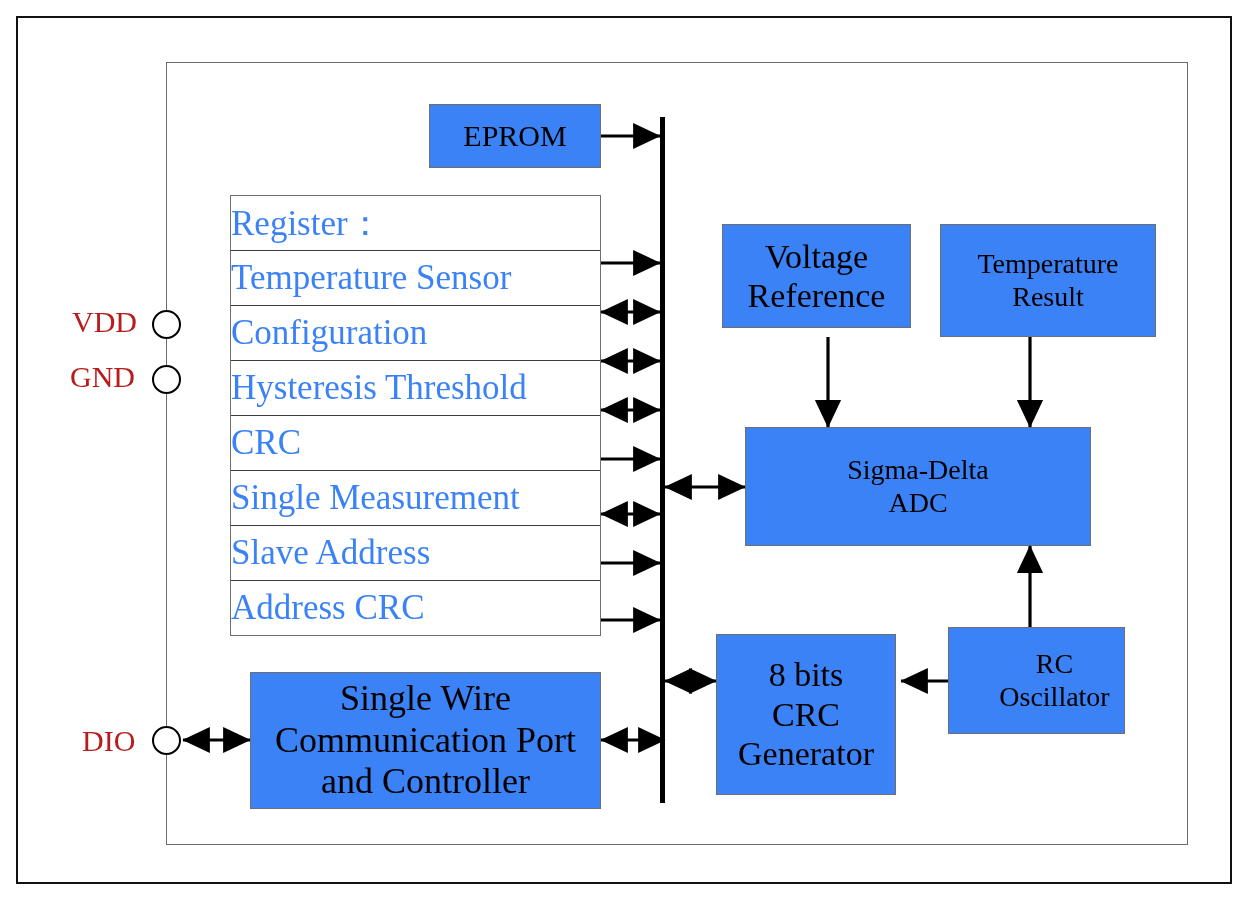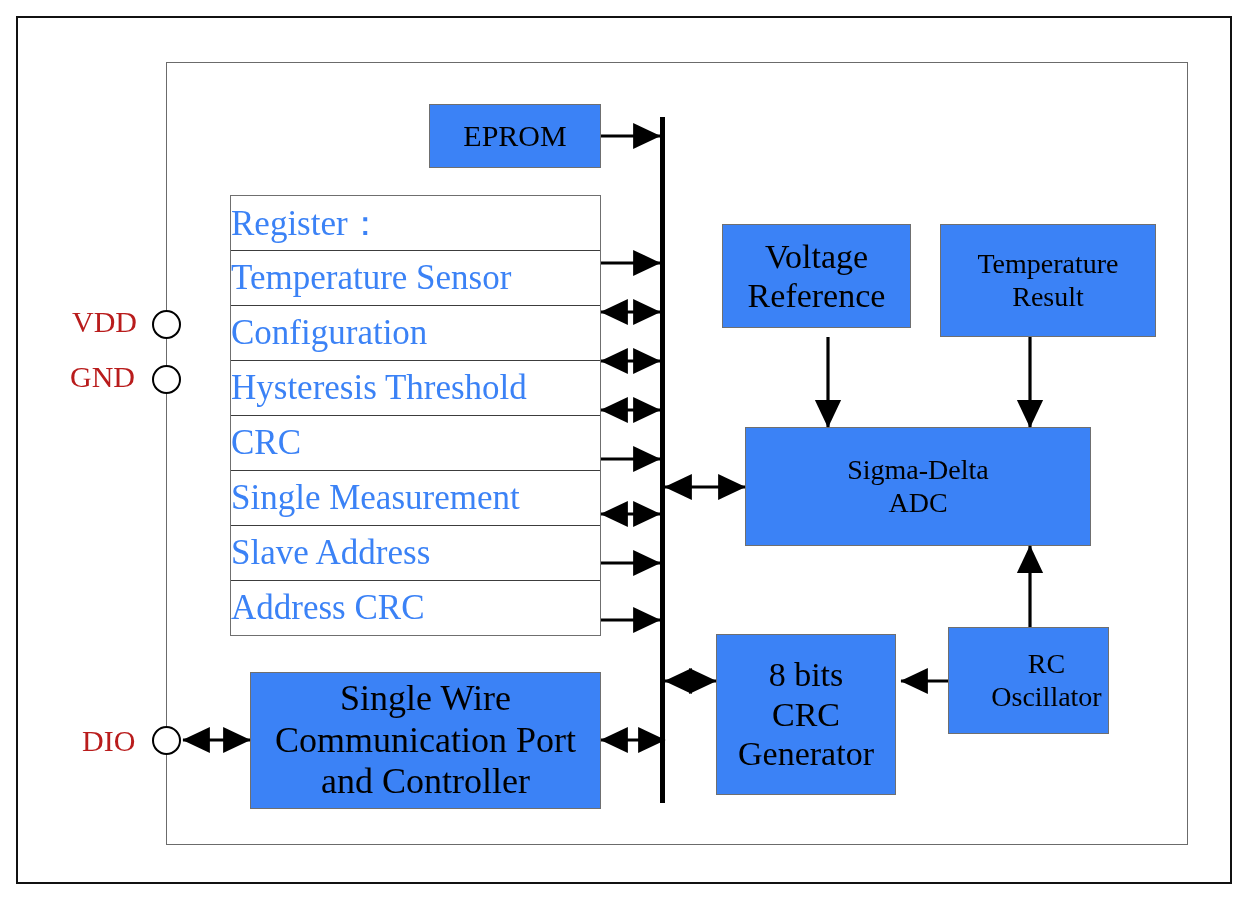--- a/index.html
+++ b/index.html
@@ -46,21 +46,21 @@
     line-height: 1.16;
   }
   .blk span { display: block; }
 
   
   #eprom      { left: 429px; top: 104px;  width: 172px; height: 64px;  font-size: 30px; }
   #vref       { left: 722px; top: 224px;  width: 189px; height: 104px; font-size: 34px; }
   #tsensor    { left: 940px; top: 224px;  width: 216px; height: 113px; font-size: 28px; }
   #adc        { left: 745px; top: 427px;  width: 346px; height: 119px; font-size: 28px; }
   #crcgen     { left: 716px; top: 602px;  width: 180px; height: 161px; font-size: 34px; margin-top: 32px; }
-  #rcosc      { left: 948px; top: 627px;  width: 161px; height: 107px; font-size: 28px; padding-left: 36px; }
+  #rcosc      { left: 948px; top: 627px;  width: 177px; height: 107px; font-size: 28px; padding-left: 36px; }
   #swport     { left: 250px; top: 672px;  width: 351px; height: 137px; font-size: 36px; }
 
   
   #regstack {
     position: absolute;
     left: 230px;
     top: 195px;
     width: 371px;
     height: 441px;
     border: 1.3px solid #6f6f6f;

